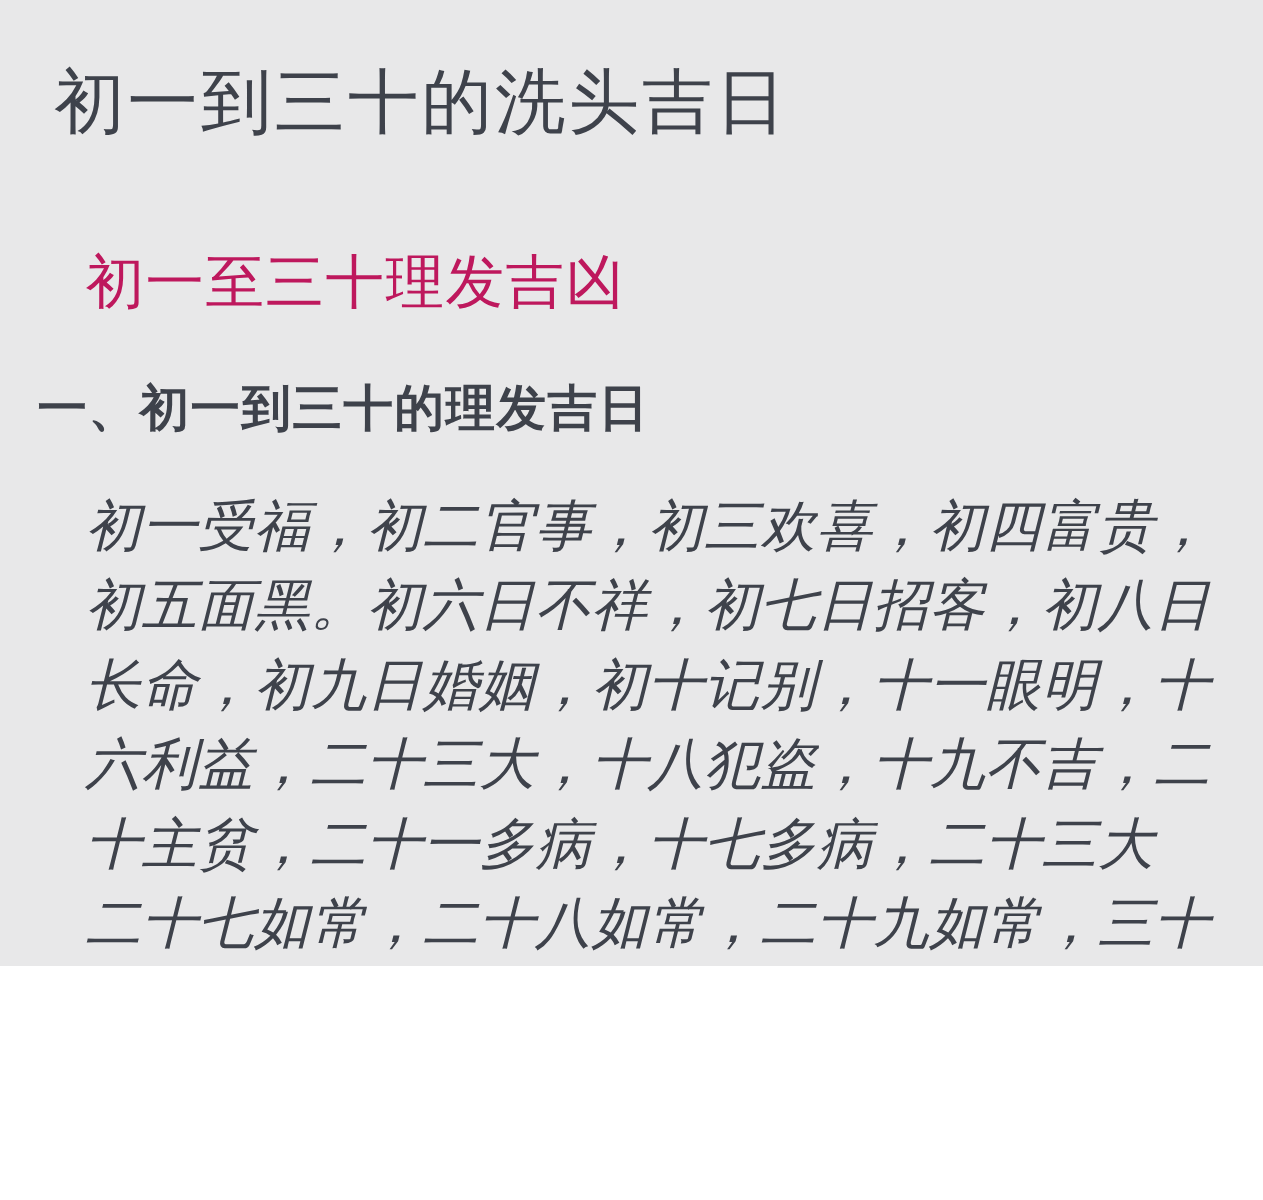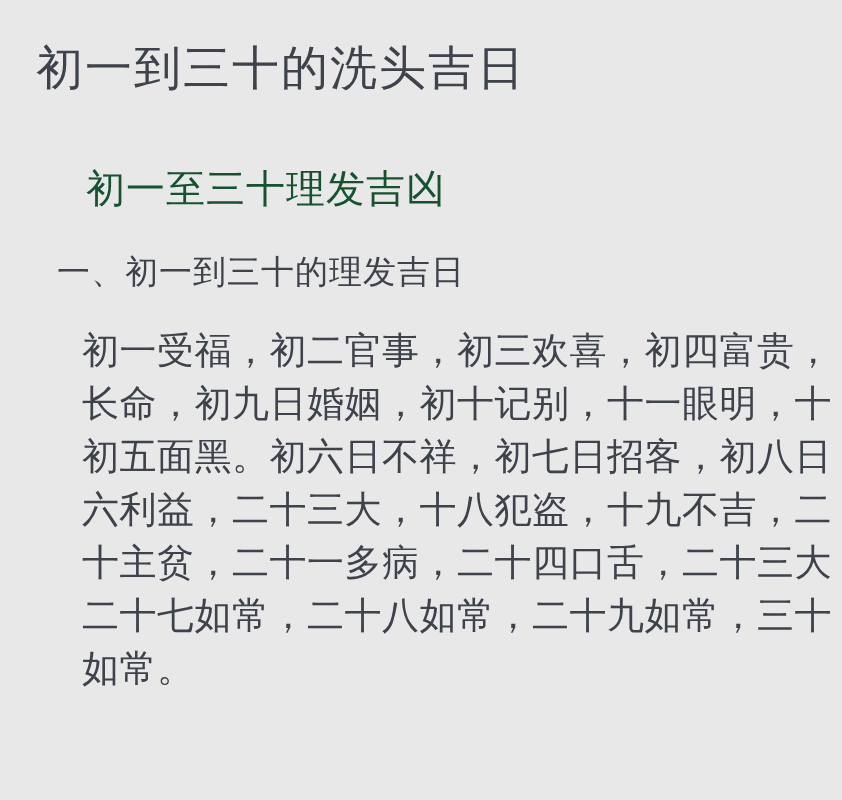--- a/index.html
+++ b/index.html
@@ -8,78 +8,79 @@
   }
   body {
     width: 842px;
     height: 800px;
     overflow: hidden;
     font-family: "Liberation Sans", sans-serif;
   }
   .page {
     position: relative;
     width: 842px;
-    height: 800px;
+    height: 644px;
     background: #e8e8e9;
     overflow: hidden;
   }
   .article-title {
     margin: 0 36px;
     padding-top: 40px;
     font-size: 47px;
     line-height: 56px;
     font-weight: 400;
     letter-spacing: 2px;
     color: #3e424b;
     white-space: nowrap;
   }
   .section-heading {
-    margin: 70px 36px 0 86px;
+    margin: 70px 36px 0 57px;
     font-size: 39px;
     line-height: 46px;
     font-weight: 500;
     letter-spacing: 1px;
-    color: #14532d;
+    color: #be185d;
     white-space: nowrap;
   }
   .sub-heading {
-    margin: 40px 36px 0 57px;
+    margin: 40px 36px 0 25px;
     font-size: 33px;
     line-height: 40px;
-    font-weight: 400;
+    font-weight: 700;
     letter-spacing: 1px;
     color: #3e424b;
     white-space: nowrap;
   }
   .paragraph {
-    margin: 32px 40px 0 82px;
+    margin: 32px 40px 0 57px;
     font-size: 37px;
     line-height: 53px;
     font-weight: 400;
     color: #3e424b;
+    font-style: italic;
   }
   .paragraph .line {
     white-space: nowrap;
     letter-spacing: 0.5px;
   }
 </style>
 </head>
 <body>
 
 <div class="page">
 
   <h1 class="article-title">初一到三十的洗头吉日</h1>
 
   <h2 class="section-heading">初一至三十理发吉凶</h2>
 
   <h3 class="sub-heading">一、初一到三十的理发吉日</h3>
 
   <div class="paragraph">
     <div class="line">初一受福，初二官事，初三欢喜，初四富贵，</div>
+    <div class="line">初五面黑。初六日不祥，初七日招客，初八日</div>
     <div class="line">长命，初九日婚姻，初十记别，十一眼明，十</div>
-    <div class="line">初五面黑。初六日不祥，初七日招客，初八日</div>
     <div class="line">六利益，二十三大，十八犯盗，十九不吉，二</div>
-    <div class="line">十主贫，二十一多病，二十四口舌，二十三大</div>
+    <div class="line">十主贫，二十一多病，十七多病，二十三大</div>
     <div class="line">二十七如常，二十八如常，二十九如常，三十</div>
     <div class="line">如常。</div>
   </div>
 
 </div>
 
 </body></html>

